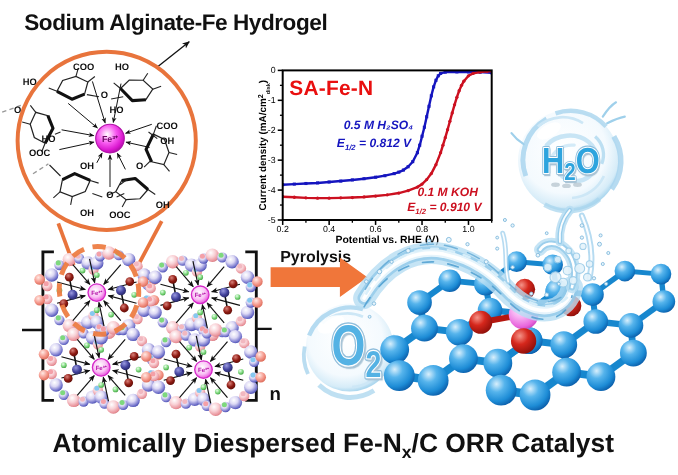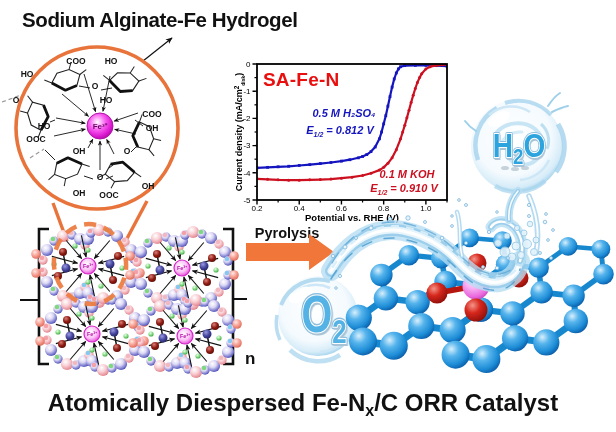--- a/index.html
+++ b/index.html
@@ -1,17 +1,17 @@
 <!DOCTYPE html>
 <html><head>
 <meta charset="utf-8">
 <style>
   html,body{margin:0;padding:0;background:#fff;}
   #canvas{position:relative;width:616px;height:432px;background:#fff;overflow:hidden;
-          font-family:"Liberation Sans",sans-serif;border-radius:23px;}
+          font-family:"Liberation Sans",sans-serif;}
   svg text{font-family:"Liberation Sans",sans-serif;}
   .chem{font-size:8.5px;font-weight:bold;fill:#111;}
 </style>
 </head>
 <body>
 
 <div id="canvas">
 <svg id="fig" width="616" height="432" viewBox="0 0 616 432">
   <defs>
     <radialGradient id="gBlue" cx="35%" cy="30%" r="75%">

